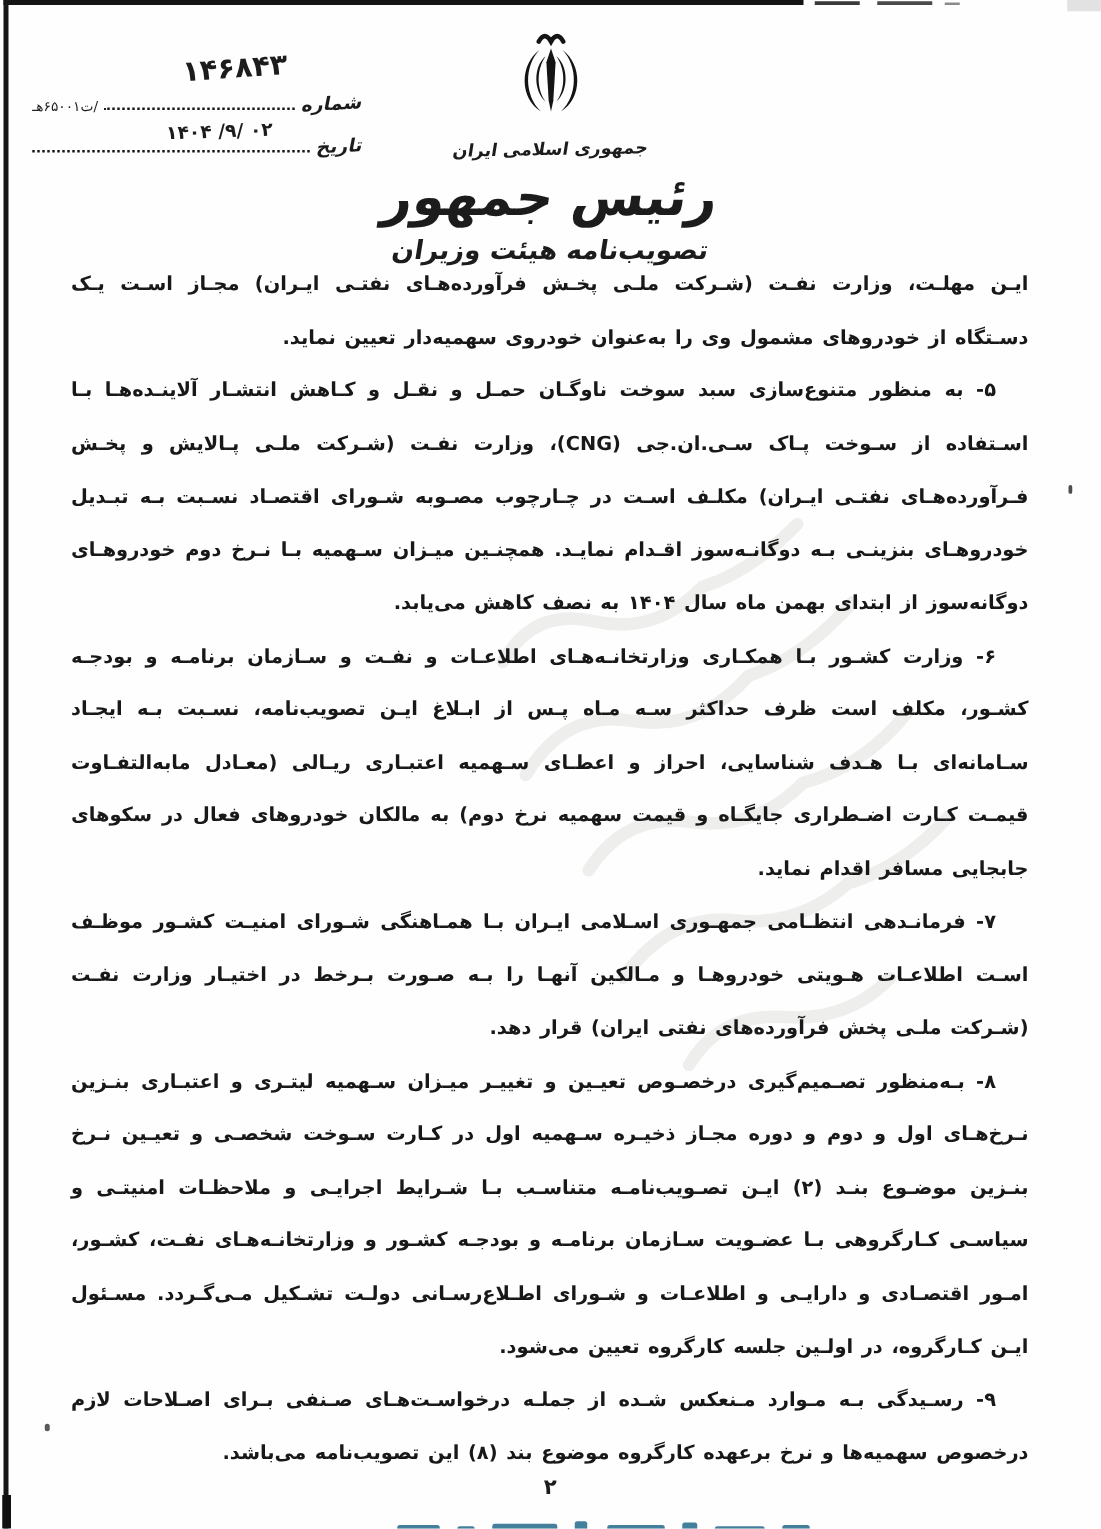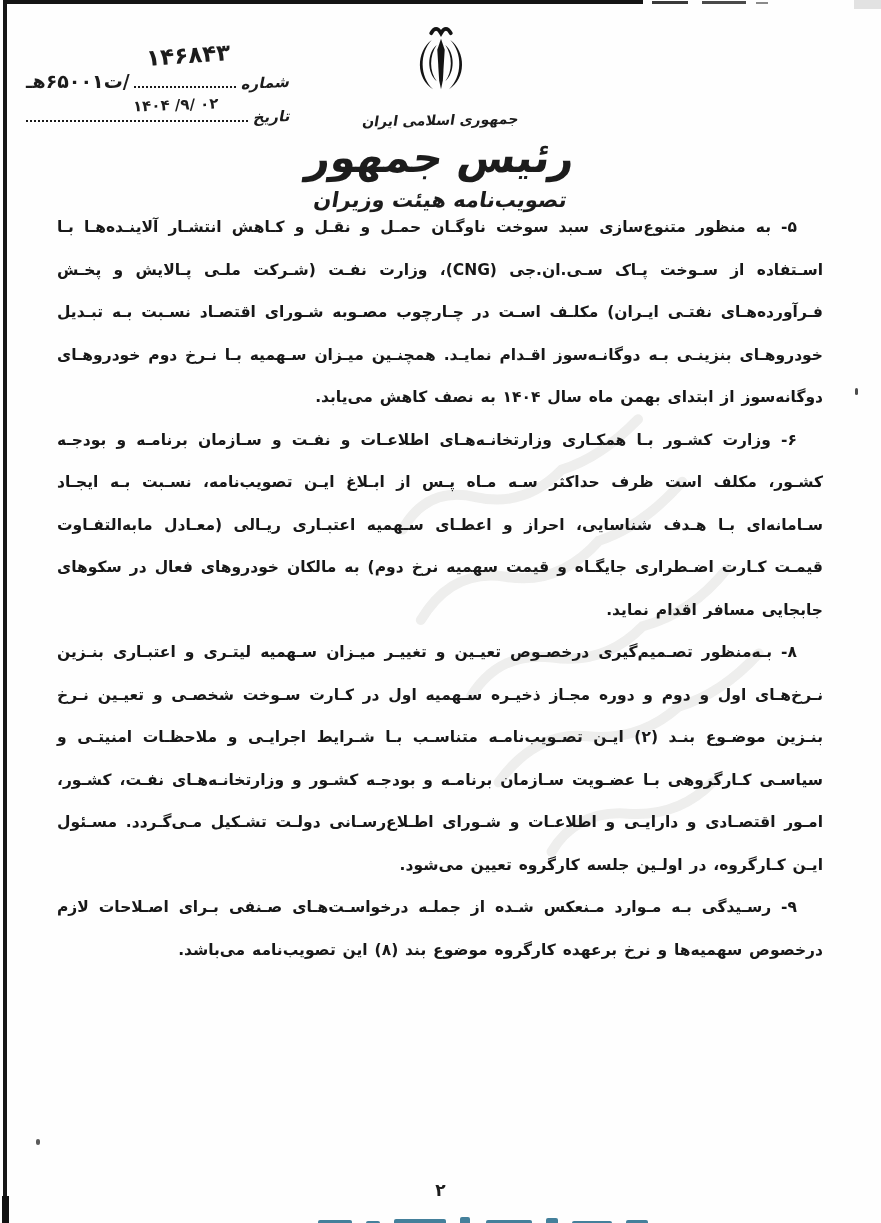--- a/index.html
+++ b/index.html
@@ -41,21 +41,21 @@
 
   
   .stamp { position:absolute; left:26px; top:60px; width:266px; direction:rtl; }
   .stamp-row { position:relative; display:flex; align-items:flex-end; height:24px; margin-top:8px; }
   .stamp-row.date-row { margin-top:10px; }
   .stamp-label {
     font-size:15px; font-weight:bold; transform:skewX(-14deg) rotate(-3deg);
     padding-right:2px; padding-left:6px; white-space:nowrap;
   }
   .stamp-dots { flex:1 1 auto; border-bottom:2.6px dotted #1a1a1a; height:1px; margin-bottom:4px; }
-  .stamp-suffix { font-size:19px; font-weight:bold; white-space:nowrap; padding-right:4px; }
+  .stamp-suffix { font-size:11px; font-weight:normal; white-space:nowrap; padding-right:4px; }
   .hand-number {
     position:absolute; right:62px; top:-26px; font-size:23px; font-weight:bold;
     transform:rotate(-4deg); letter-spacing:3px; white-space:nowrap;
   }
   .hand-date {
     position:absolute; right:74px; top:-6px; font-size:15px; font-weight:bold;
     direction:ltr; unicode-bidi:bidi-override; letter-spacing:2px;
     transform:rotate(-2deg); white-space:nowrap;
   }
 
@@ -132,22 +132,24 @@
     <g fill="none" stroke="#d9d9d6" stroke-width="10" stroke-linecap="round" opacity="0.8">
       <path d="M40 60 q40 -30 80 0 t90 10 q40 5 90 -15"></path>
       <path d="M20 150 q50 -35 95 -5 t100 5 q45 5 100 -20"></path>
       <path d="M35 240 q45 -30 90 -2 t95 8 q50 8 100 -18"></path>
       <path d="M25 330 q55 -32 100 -6 t95 10 q45 6 95 -16"></path>
       <path d="M45 415 q40 -28 85 -4 t90 6"></path>
     </g>
   </svg>
 
   <div class="doc-body">
+    <p>ایـن مهلـت، وزارت نفـت (شـرکت ملـی پخـش فرآورده‌هـای نفتـی ایـران) مجـاز اسـت یـک دسـتگاه از خودروهای مشمول وی را به‌عنوان خودروی سهمیه‌دار تعیین نماید.</p>
     <p class="indent">۵- به منظور متنوع‌سازی سبد سوخت ناوگـان حمـل و نقـل و کـاهش انتشـار آلاینـده‌هـا بـا اسـتفاده از سـوخت پـاک سـی.ان.جی (CNG)، وزارت نفـت (شـرکت ملـی پـالایش و پخـش فـرآورده‌هـای نفتـی ایـران) مکلـف اسـت در چـارچوب مصـوبه شـورای اقتصـاد نسـبت بـه تبـدیل خودروهـای بنزینـی بـه دوگانـه‌سوز اقـدام نمایـد. همچنـین میـزان سـهمیه بـا نـرخ دوم خودروهـای دوگانه‌سوز از ابتدای بهمن ماه سال ۱۴۰۴ به نصف کاهش می‌یابد.</p>
     <p class="indent">۶- وزارت کشـور بـا همکـاری وزارتخانـه‌هـای اطلاعـات و نفـت و سـازمان برنامـه و بودجـه کشـور، مکلف است ظرف حداکثر سـه مـاه پـس از ابـلاغ ایـن تصویب‌نامه، نسـبت بـه ایجـاد سـامانه‌ای بـا هـدف شناسایی، احراز و اعطـای سـهمیه اعتبـاری ریـالی (معـادل مابه‌التفـاوت قیمـت کـارت اضـطراری جایگـاه و قیمت سهمیه نرخ دوم) به مالکان خودروهای فعال در سکوهای جابجایی مسافر اقدام نماید.</p>
+    <p class="indent">۷- فرمانـدهی انتظـامی جمهـوری اسـلامی ایـران بـا همـاهنگی شـورای امنیـت کشـور موظـف اسـت اطلاعـات هـویتی خودروهـا و مـالکین آنهـا را بـه صـورت بـرخط در اختیـار وزارت نفـت (شـرکت ملـی پخش فرآورده‌های نفتی ایران) قرار دهد.</p>
     <p class="indent">۸- بـه‌منظور تصـمیم‌گیری درخصـوص تعیـین و تغییـر میـزان سـهمیه لیتـری و اعتبـاری بنـزین نـرخ‌هـای اول و دوم و دوره مجـاز ذخیـره سـهمیه اول در کـارت سـوخت شخصـی و تعیـین نـرخ بنـزین موضـوع بنـد (۲) ایـن تصـویب‌نامـه متناسـب بـا شـرایط اجرایـی و ملاحظـات امنیتـی و سیاسـی کـارگروهی بـا عضـویت سـازمان برنامـه و بودجـه کشـور و وزارتخانـه‌هـای نفـت، کشـور، امـور اقتصـادی و دارایـی و اطلاعـات و شـورای اطـلاع‌رسـانی دولـت تشـکیل مـی‌گـردد. مسـئول ایـن کـارگروه، در اولـین جلسه کارگروه تعیین می‌شود.</p>
     <p class="indent">۹- رسـیدگی بـه مـوارد مـنعکس شـده از جملـه درخواسـت‌هـای صـنفی بـرای اصـلاحات لازم درخصوص سهمیه‌ها و نرخ برعهده کارگروه موضوع بند (۸) این تصویب‌نامه می‌باشد.</p>
 
   </div>
 
   <div class="page-number">۲</div>
   <div class="footer-cut">
     <span class="fc1"></span>
       <span class="fc2"></span>
       <span class="fc3"></span>

